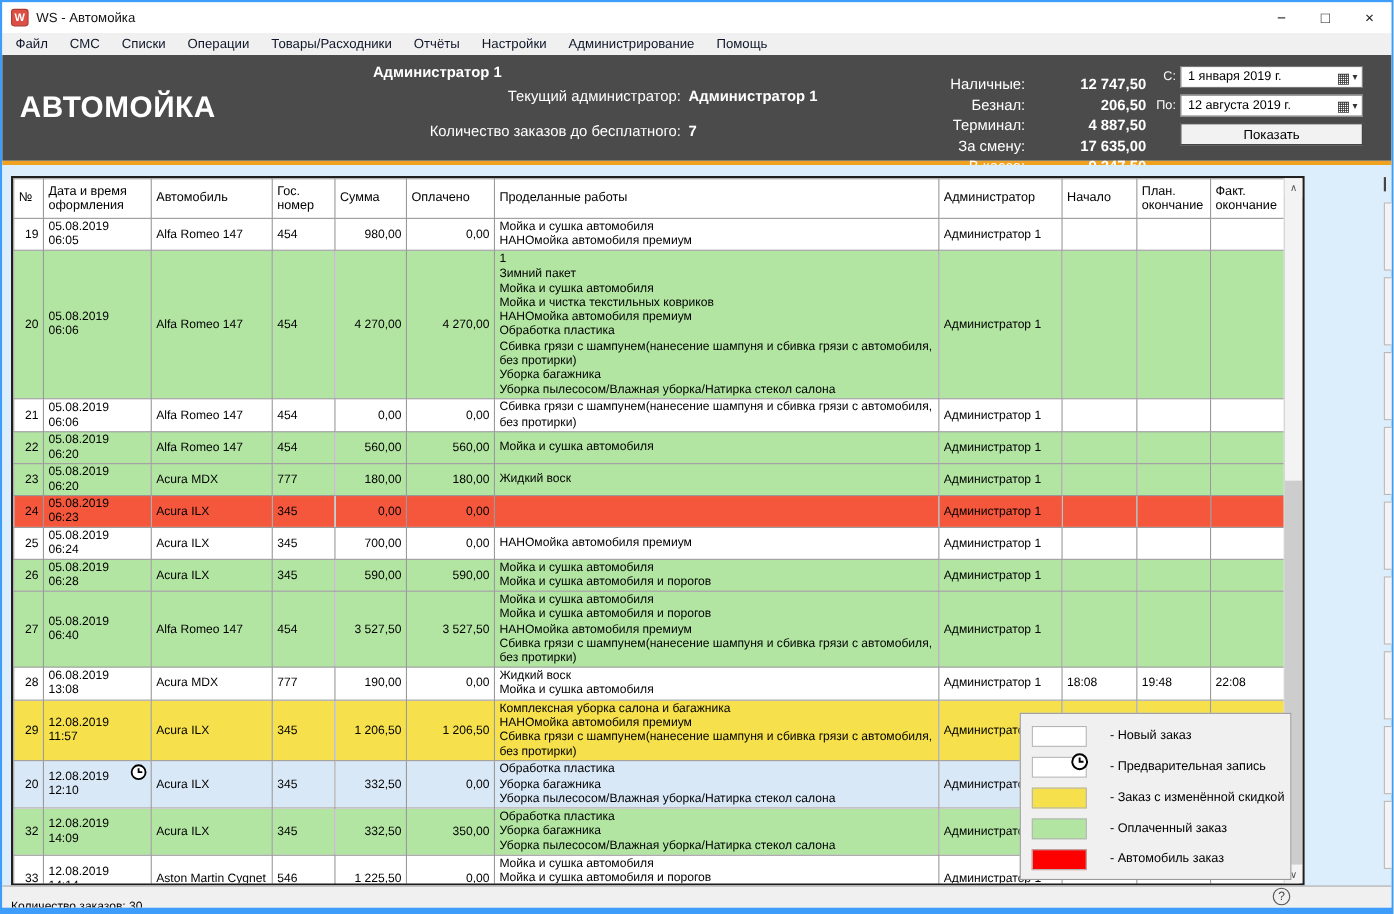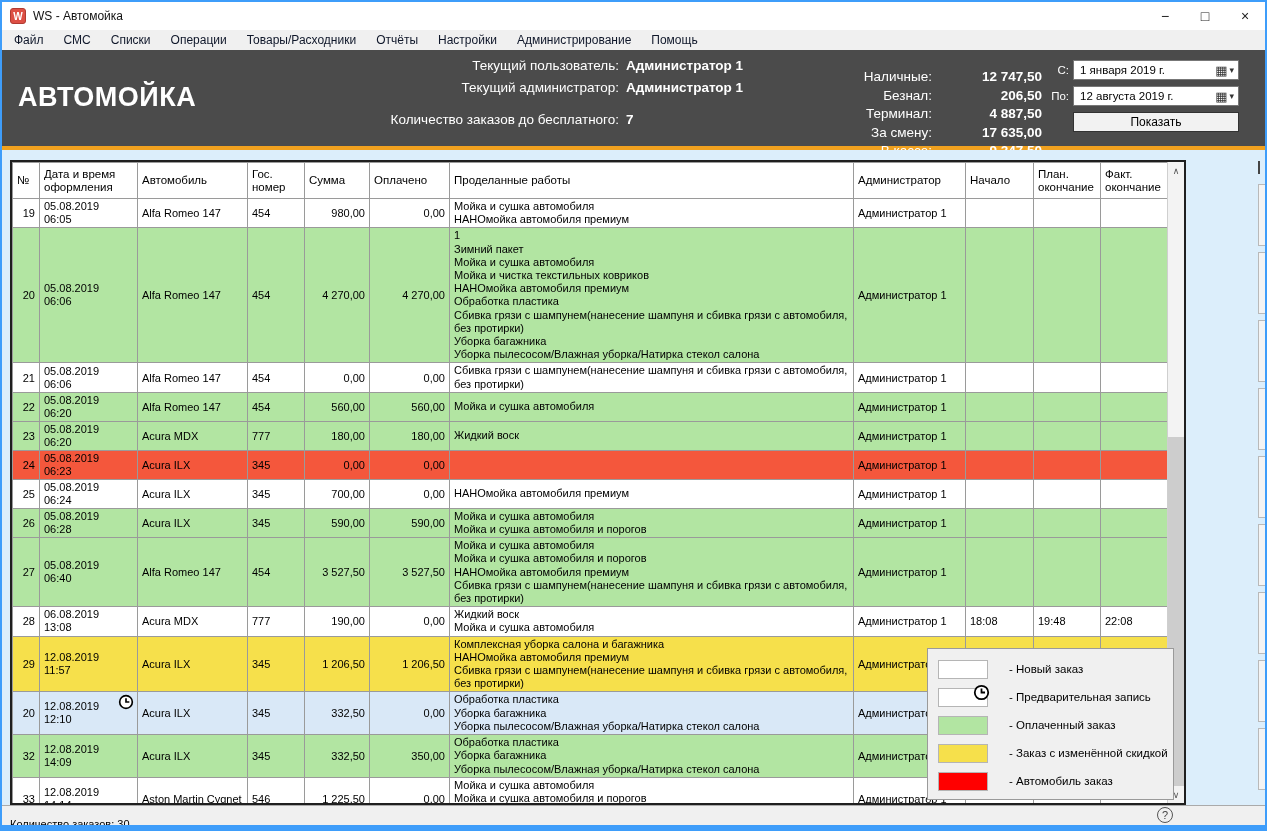--- a/index.html
+++ b/index.html
@@ -121,21 +121,20 @@
       <div class="menu-item">Отчёты</div>
       <div class="menu-item">Настройки</div>
       <div class="menu-item">Администрирование</div>
       <div class="menu-item">Помощь</div>
     </div>
 
   <div class="header">
     <div class="app-title">АВТОМОЙКА</div>
     <div class="user-block">
       <div class="hdr-line">
-        <span class="lbl">Текущий пользователь:</span>
         <span class="val">Администратор 1</span>
       </div>
       <div class="hdr-line">
         <span class="lbl">Текущий администратор:</span>
         <span class="val">Администратор 1</span>
       </div>
       <div class="hdr-line free-line">
         <span class="lbl">Количество заказов до бесплатного:</span>
         <span class="val">7</span>
       </div>
@@ -512,26 +511,26 @@
           <div class="legend-row">
             <span class="legend-swatch sw-preliminary">
               <svg viewBox="0 0 24 24">
                 <circle cx="12" cy="12" r="9.5" fill="#fff" stroke="#000" stroke-width="2.5"></circle>
                 <path d="M12 6.5V12h5" fill="none" stroke="#000" stroke-width="2.5"></path>
               </svg>
             </span>
             <span class="legend-label">- Предварительная запись</span>
           </div>
           <div class="legend-row">
+            <span class="legend-swatch sw-discount"></span>
+            <span class="legend-label">- Заказ с изменённой скидкой</span>
+          </div>
+          <div class="legend-row">
             <span class="legend-swatch sw-paid"></span>
             <span class="legend-label">- Оплаченный заказ</span>
-          </div>
-          <div class="legend-row">
-            <span class="legend-swatch sw-discount"></span>
-            <span class="legend-label">- Заказ с изменённой скидкой</span>
           </div>
           <div class="legend-row">
             <span class="legend-swatch sw-deleted"></span>
             <span class="legend-label">- Автомобиль заказ</span>
           </div>
         </div>
     </div>
 
   </div>
 

